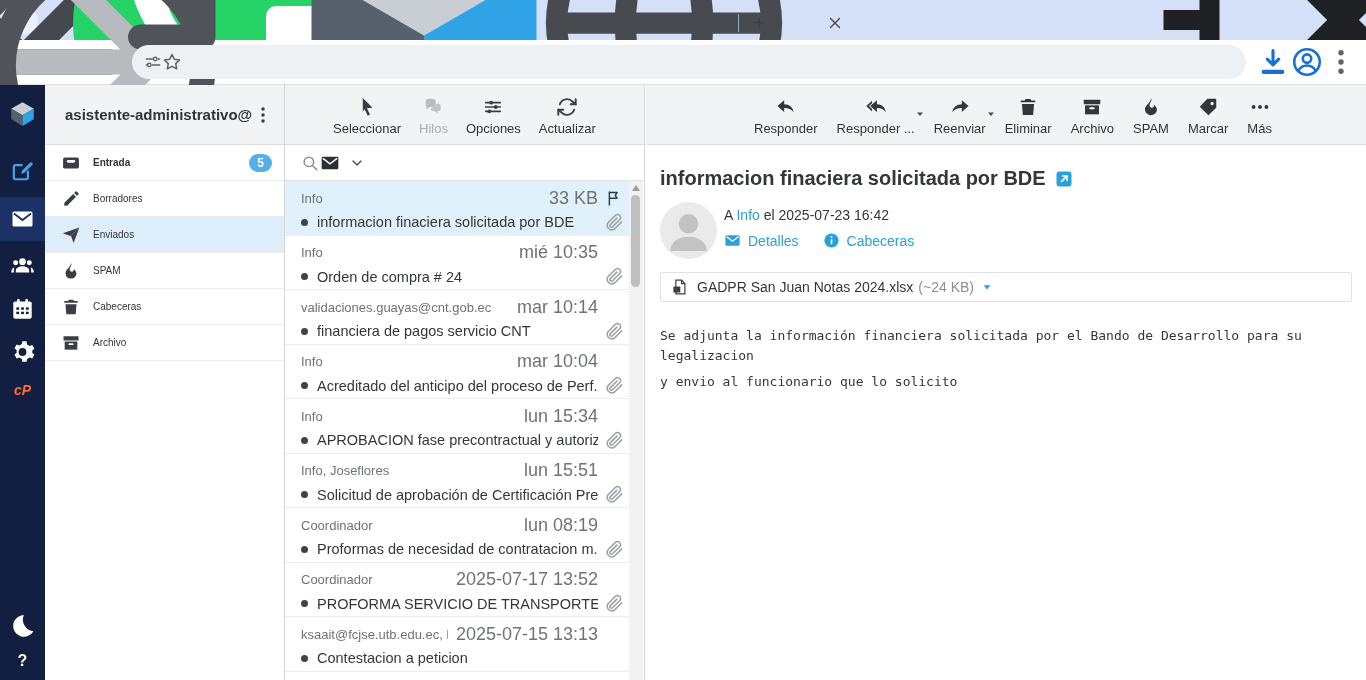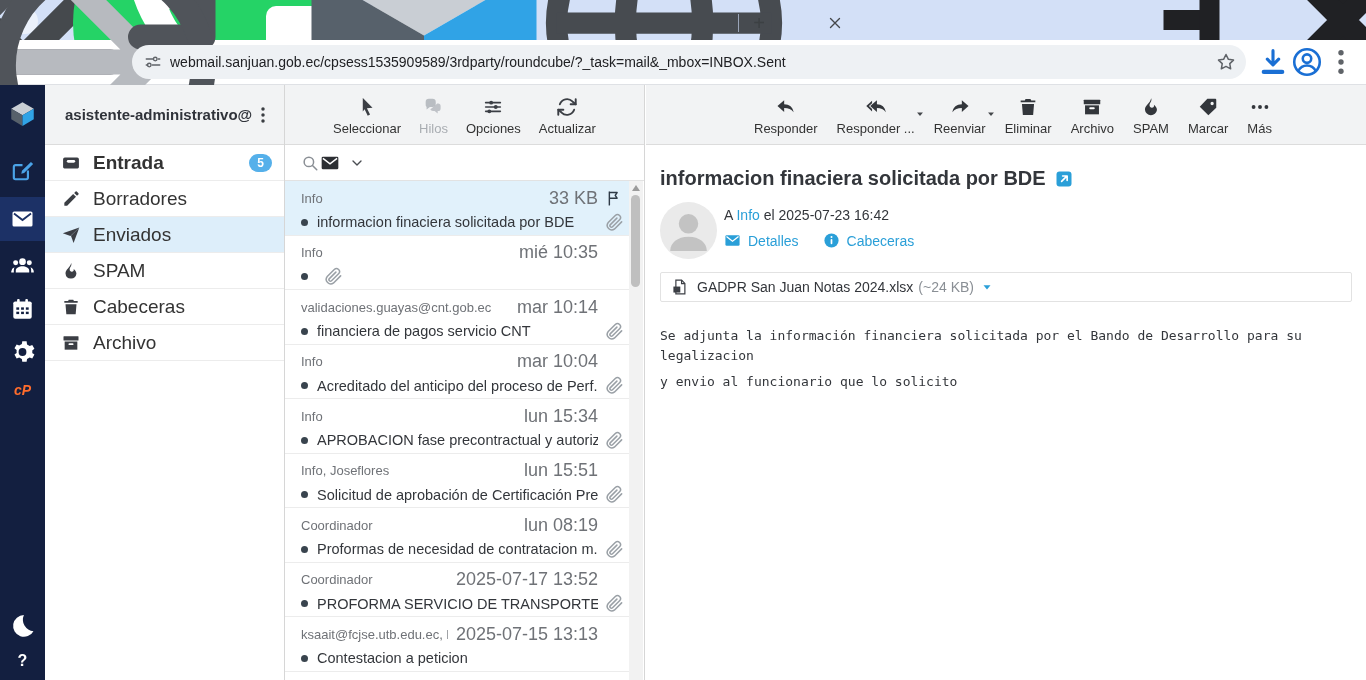--- a/index.html
+++ b/index.html
@@ -48,21 +48,21 @@
   .folderpane{position:absolute;left:45px;top:0;width:240px;height:595px;background:#fff;
               border-right:1px solid #d6d6d6;box-sizing:border-box;}
   .accountbar{height:60px;background:#f2f3f4;border-bottom:1px solid #dcdcdc;box-sizing:border-box;
               display:flex;align-items:center;padding:0 10px 0 20px;}
   .accountname{flex:1;font-size:15px;font-weight:bold;color:#30333a;white-space:nowrap;overflow:hidden;}
   .kebab{width:22px;height:22px;color:#3a3d42;}
   .folder-row{height:36px;display:flex;align-items:center;padding-left:16px;border-bottom:1px solid #ececec;
               box-sizing:border-box;color:#333;}
   .folder-row.selected{background:#ddeefa;}
   .folder-row .icon{width:20px;height:20px;color:#3b3e44;margin-right:12px;}
-  .folder-label{font-size:19px;color:#333;flex:1;}
+  .folder-label{font-size:10px;color:#333;flex:1;}
   .folder-row.unread .folder-label{font-weight:bold;}
   .badge{background:#55b0ea;color:#fff;font-size:12px;font-weight:bold;border-radius:9px;
          padding:2px 8px;margin-right:12px;}
 
   .listpane{position:absolute;left:285px;top:0;width:360px;height:595px;background:#fff;
             border-right:1px solid #d6d6d6;box-sizing:border-box;}
   .listtoolbar{height:60px;background:#f2f3f4;border-bottom:1px solid #dcdcdc;box-sizing:border-box;
                display:flex;justify-content:center;align-items:center;gap:14px;padding-top:2px;}
   .ltb{display:flex;flex-direction:column;align-items:center;gap:3px;color:#333;background:none;border:none;
        font-family:inherit;font-size:13px;padding:0 2px;}
@@ -239,21 +239,20 @@
         </span>
       </div>
     <div class="omnibox">
       <span class="icon" style="width:18px;height:18px;color:#5f6368" id="ic-tune">
           <svg viewBox="0 0 24 24" width="100%" height="100%" fill="none" stroke="currentColor" stroke-width="1.8" stroke-linecap="round">
             <path d="M3 8h9M19 8h2M3 16h2M11 16h10"></path>
             <circle cx="15" cy="8" r="2.4"></circle>
             <circle cx="7" cy="16" r="2.4"></circle>
           </svg>
         </span>
-      <span class="omni-url">webmail.sanjuan.gob.ec/cpsess1535909589/3rdparty/roundcube/?_task=mail&amp;_mbox=INBOX.Sent</span>
       <span class="icon" style="width:20px;height:20px;color:#5f6368" id="ic-star">
           <svg viewBox="0 0 24 24" width="100%" height="100%" fill="none" stroke="currentColor" stroke-width="1.8" stroke-linejoin="round">
             <polygon points="12 3 14.9 8.8 21 9.7 16.5 14 17.6 20.2 12 17.3 6.4 20.2 7.5 14 3 9.7 9.1 8.8"></polygon>
           </svg>
         </span>
     </div>
     <div class="bar-right">
       <span class="icon" style="color:#1a6fd4" id="ic-dl">
           <svg viewBox="0 0 24 24" width="100%" height="100%" fill="none" stroke="currentColor" stroke-width="2.2" stroke-linecap="round" stroke-linejoin="round">
             <path d="M12 4v9M8 10l4 4 4-4"></path>
@@ -495,20 +494,21 @@
             </div>
           </div>
           <div class="msg-row">
             <div class="msg-l1">
               <span class="msg-sender">Info</span>
               <span class="msg-meta">mié 10:35</span>
               <span class="msg-slot"></span>
             </div>
             <div class="msg-l2">
               <span class="bullet"></span>
+              <span class="msg-subject">Orden de compra # 24</span>
               <span class="msg-slot">
                 <span class="icon clip-i">
                   <svg viewBox="0 0 24 24" width="100%" height="100%" fill="none" stroke="currentColor" stroke-width="1.9" stroke-linecap="round">
                     <path d="M21 11.2l-8.9 8.9a5.7 5.7 0 0 1-8-8L13 3.2a3.8 3.8 0 0 1 5.4 5.4l-8.9 8.8a1.9 1.9 0 0 1-2.7-2.7l8.2-8.2"></path>
                   </svg>
                 </span>
               </span>
             </div>
           </div>
           <div class="msg-row">

